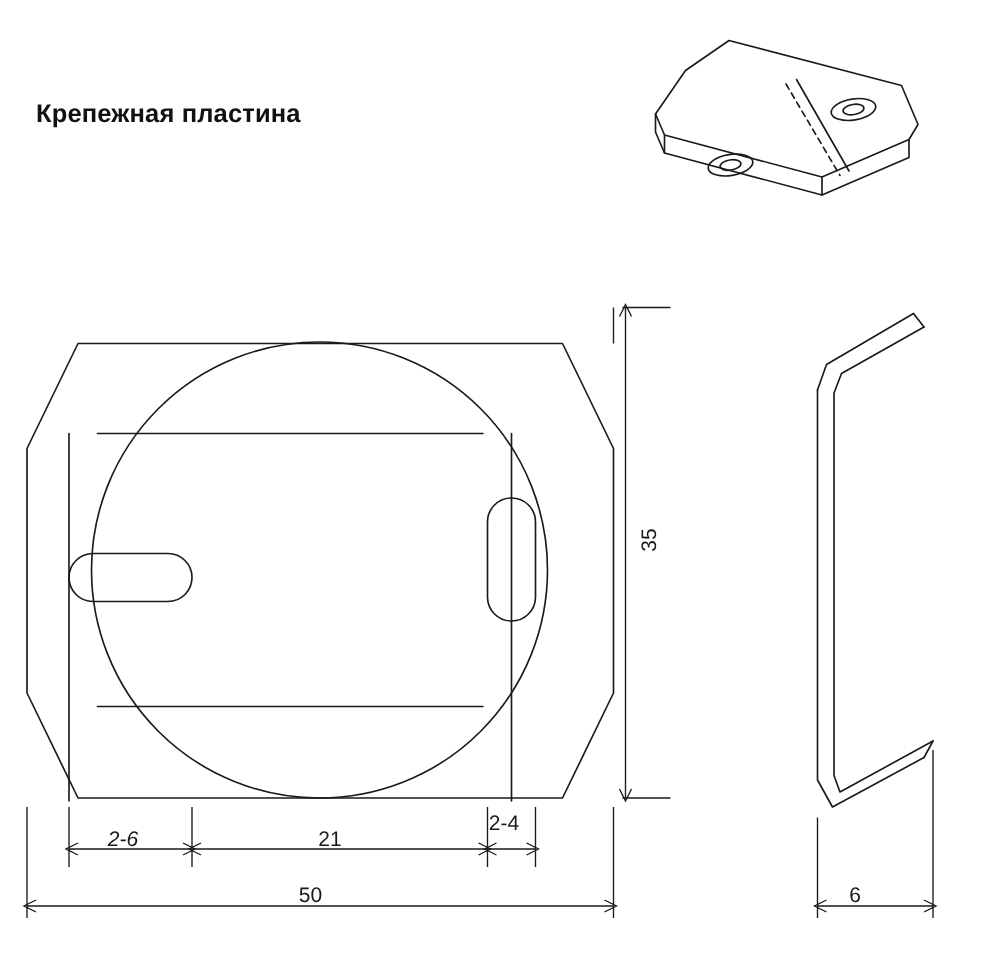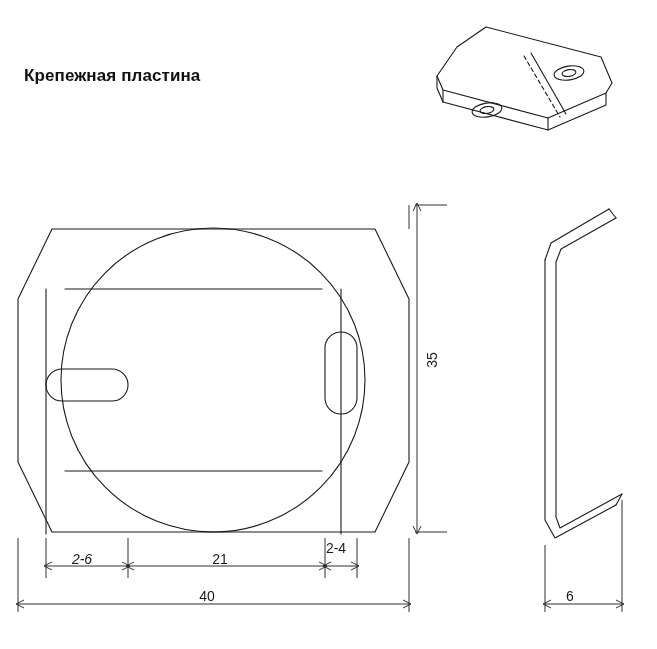--- a/index.html
+++ b/index.html
@@ -154,16 +154,16 @@
       <path d="M616 600 L624 604 L616 608"></path>
       <path d="M545 545 L545 612"></path>
       <path d="M622 500 L622 612"></path>
     </g>
   </svg>
 
   <div class="dim-label dim-35">35</div>
   <div class="dim-label dim-26">2-6</div>
   <div class="dim-label dim-21">21</div>
   <div class="dim-label dim-24">2-4</div>
-  <div class="dim-label dim-40">40</div>
+  <div class="dim-label dim-40">50</div>
   <div class="dim-label dim-6">6</div>
 
 </div>
 
 </body></html>

